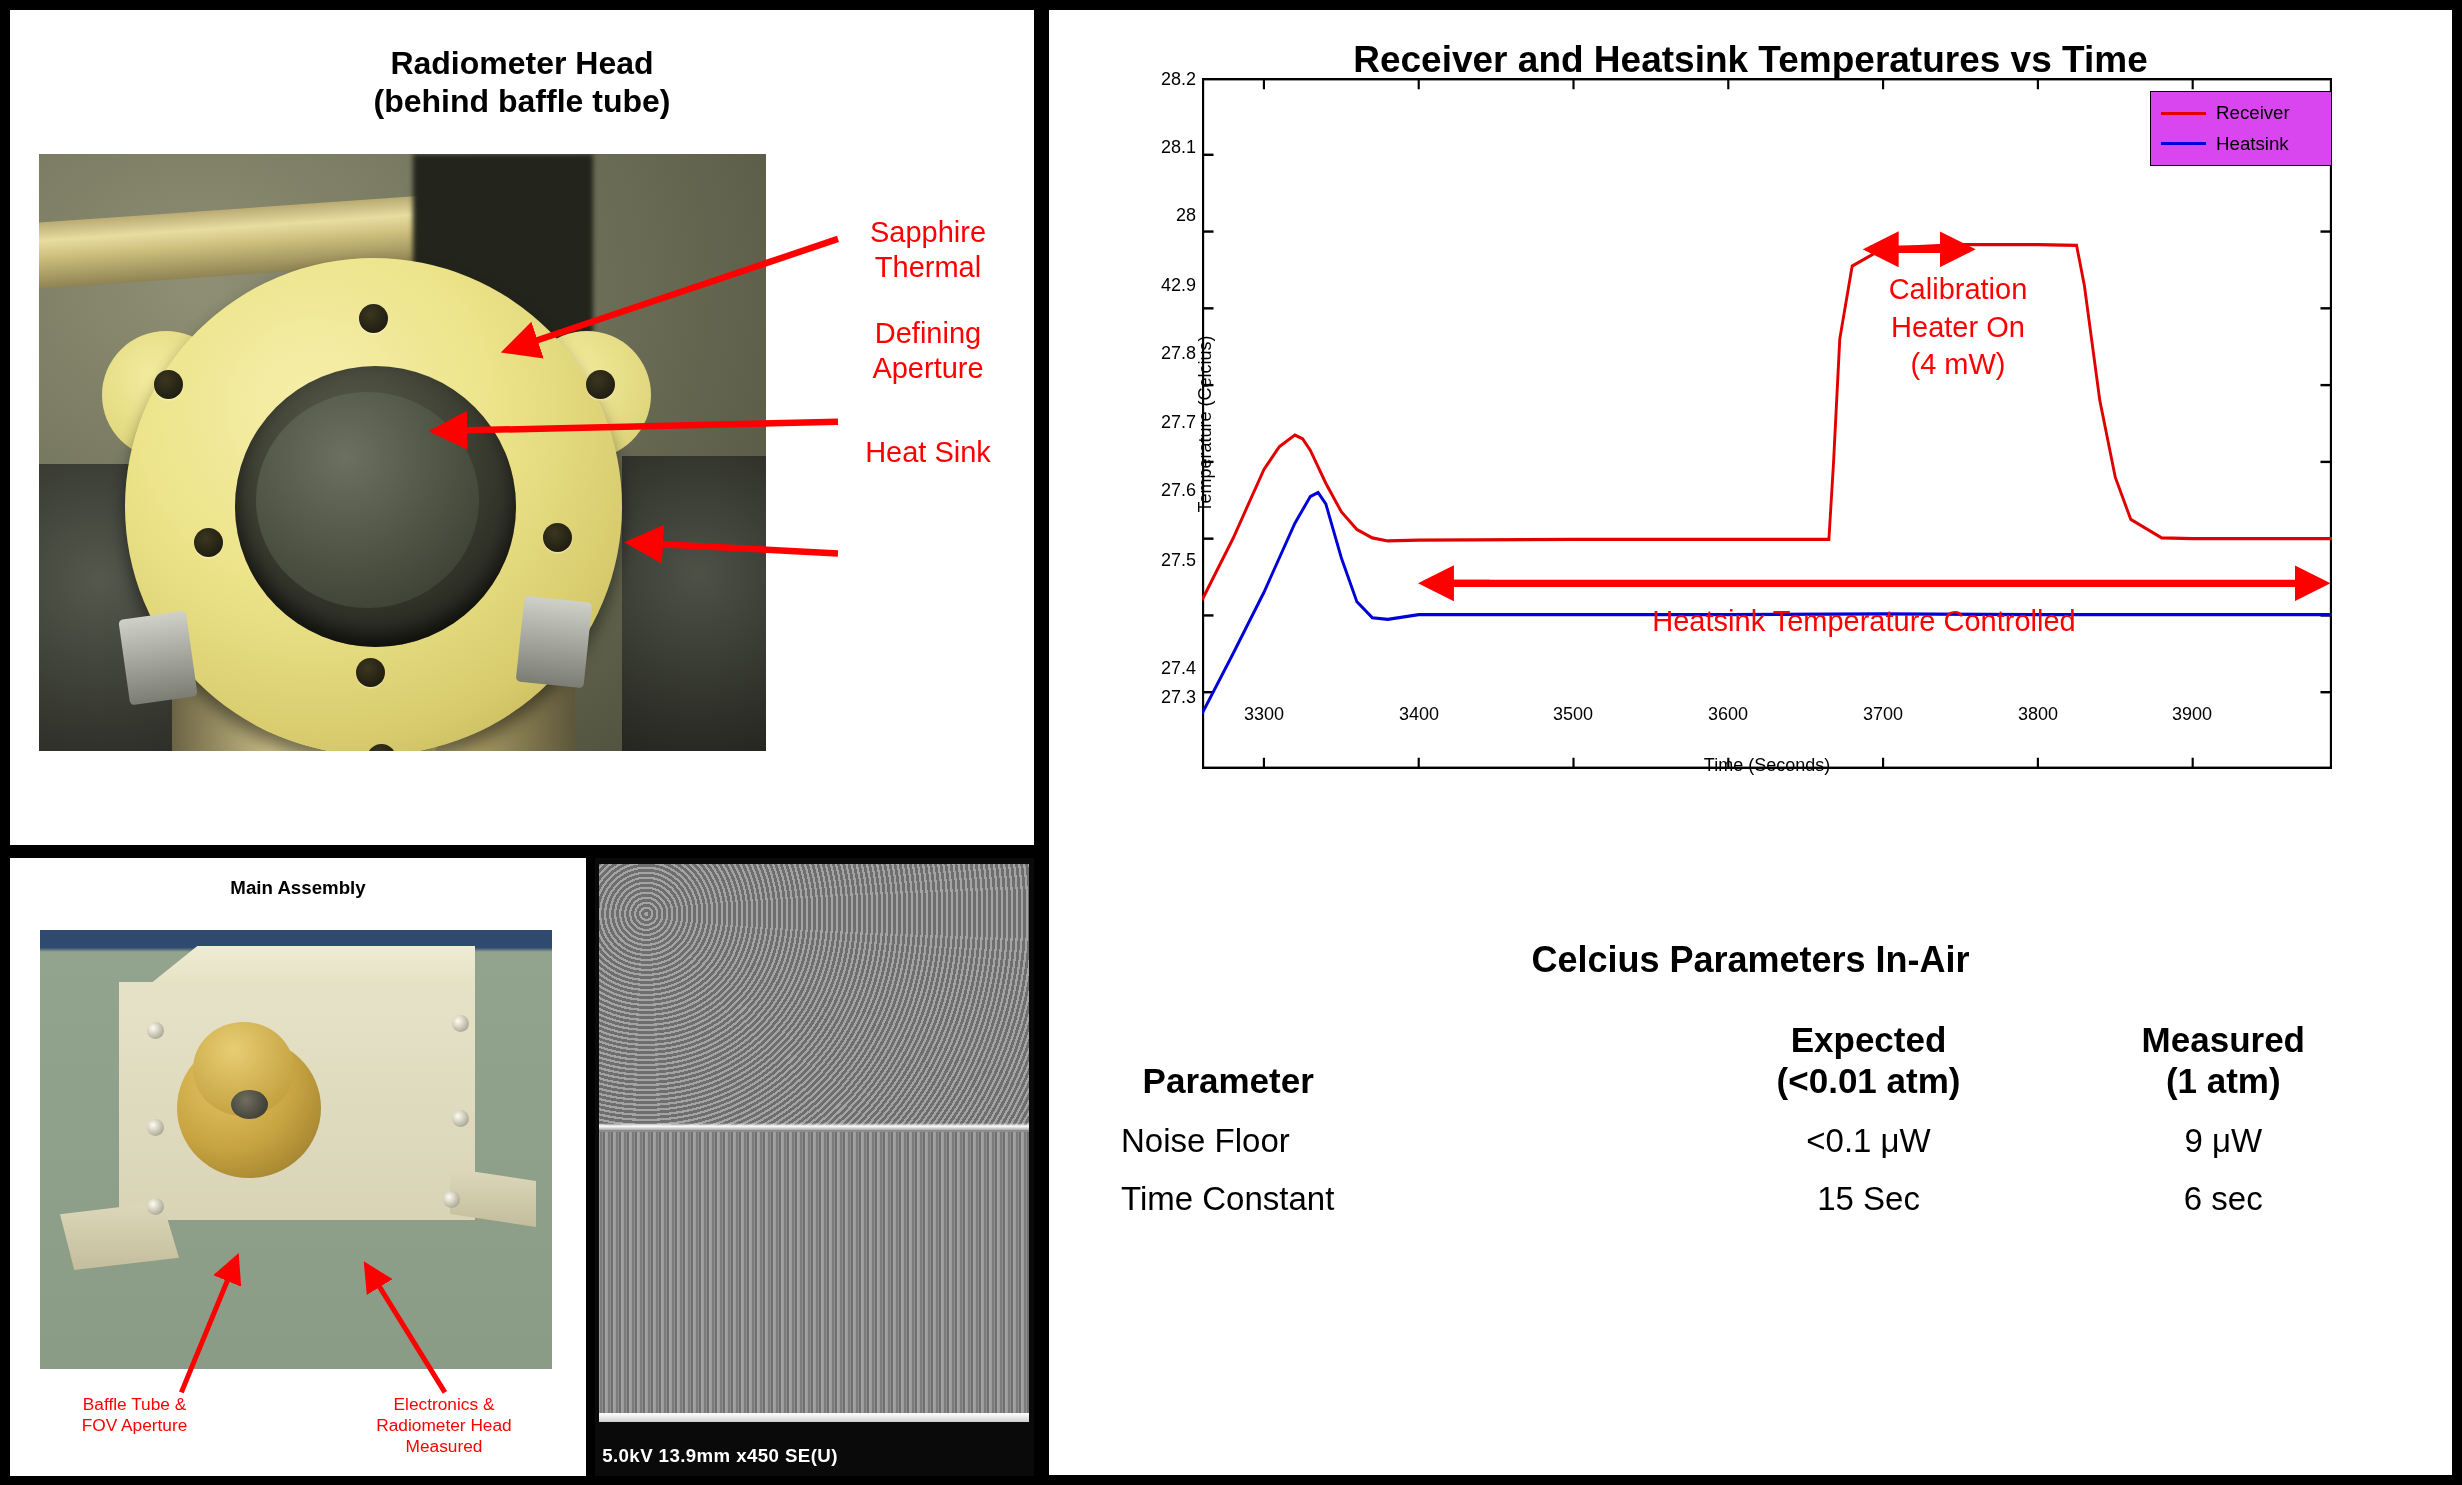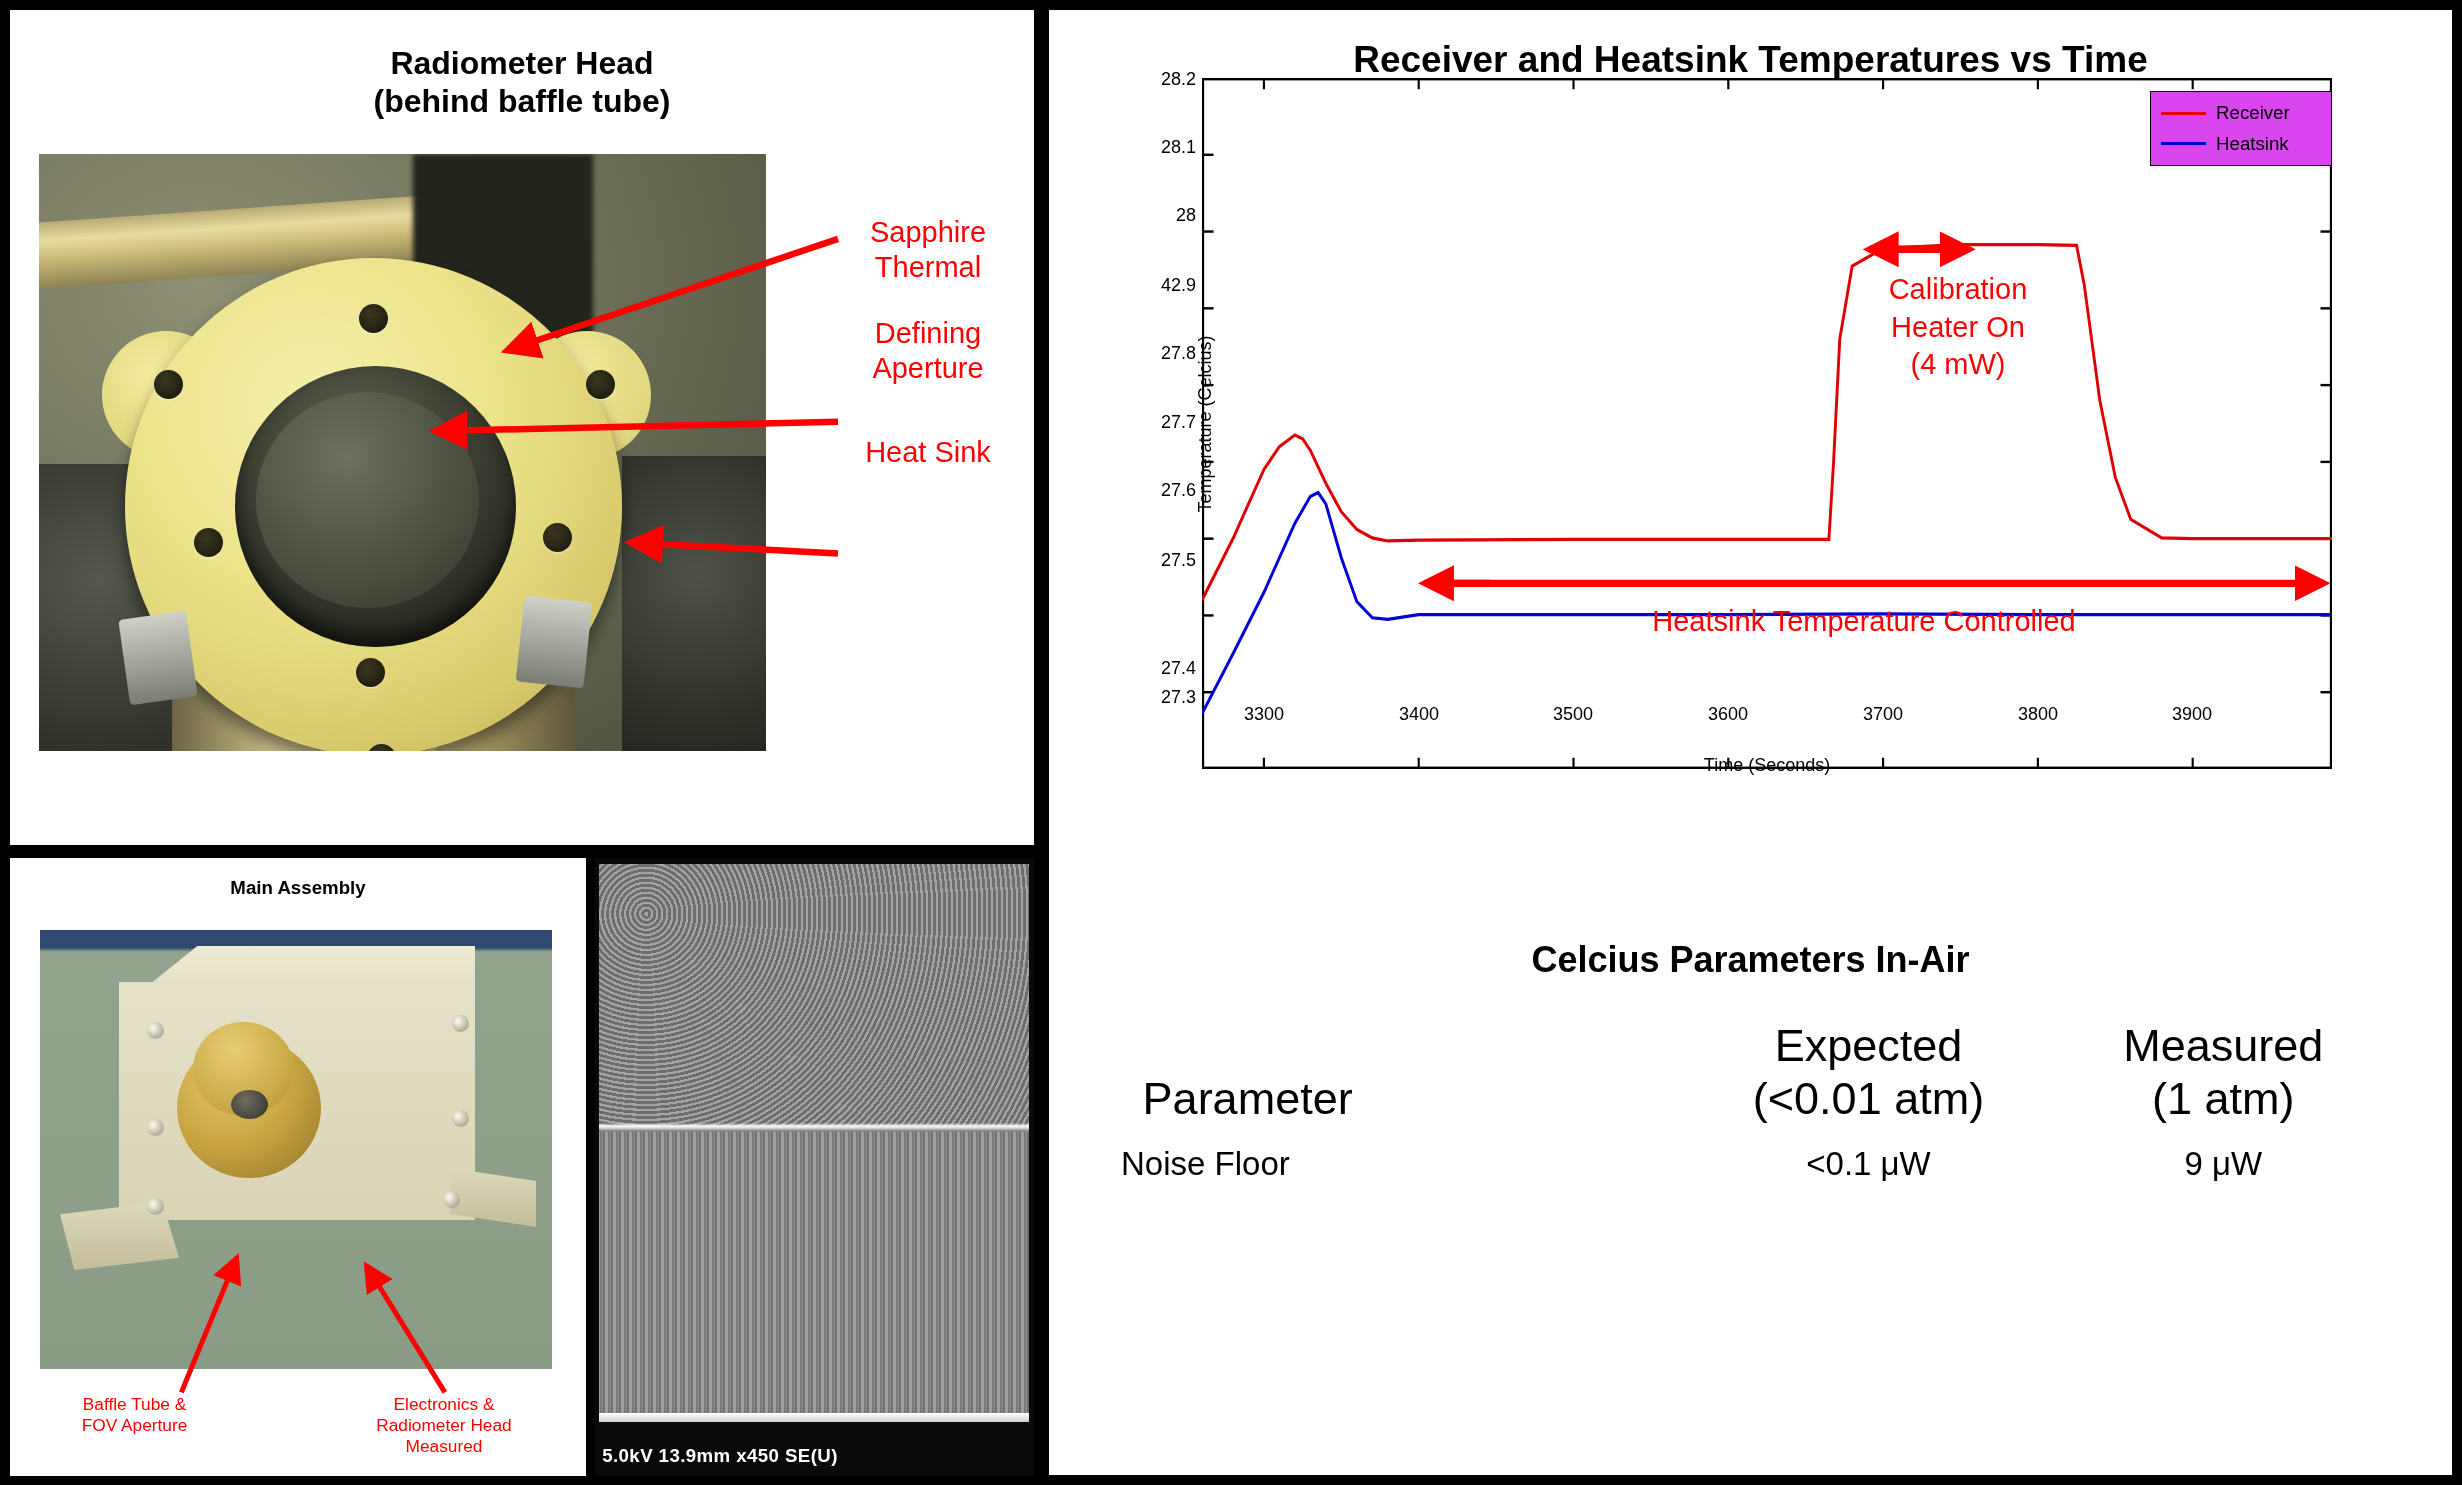--- a/index.html
+++ b/index.html
@@ -106,21 +106,21 @@
   .leg-row{display:flex;align-items:center;gap:10px;padding:4.3px 0 4.3px 10px;}
   .leg-swatch{width:45px;height:2.9px;display:block;}
   .leg-txt{font-size:18.7px;color:#000;white-space:nowrap;}
 
   .chart-ann{position:absolute;color:#ff0000;text-align:center;line-height:1.3;font-size:29px;}
 
   
   #tbl-title{position:absolute;left:0;top:929px;width:100%;text-align:center;font-size:36px;font-weight:bold;color:#000;}
   #tbl{position:absolute;left:72px;top:1008px;width:1267px;border-collapse:collapse;}
   #tbl th,#tbl td{font-weight:normal;color:#000;}
-  #tbl th{font-size:45px;font-weight:normal;vertical-align:bottom;padding-bottom:10px;line-height:1.18;}
+  #tbl th{font-size:35px;font-weight:bold;vertical-align:bottom;padding-bottom:10px;line-height:1.18;}
   #tbl td{font-size:33px;padding:10px 0;}
   .c-param{text-align:left;width:44%;padding-left:21.6px;}
   .c-exp{text-align:center;width:30%;}
   .c-meas{text-align:center;width:26%;}
 </style>
 </head>
 <body>
 
 <div class="root">
 
@@ -342,18 +342,23 @@
             <div>(1 atm)</div>
           </th>
         </tr>
       </thead>
       <tbody id="tbody">
           <tr>
             <td class="c-param">Noise Floor</td>
             <td class="c-exp">&lt;0.1 μW</td>
             <td class="c-meas">9 μW</td>
           </tr>
+          <tr>
+            <td class="c-param">Time Constant</td>
+            <td class="c-exp">15 Sec</td>
+            <td class="c-meas">6 sec</td>
+          </tr>
         </tbody>
     </table>
 
   </div>
 </div>
 
 
 </body></html>

